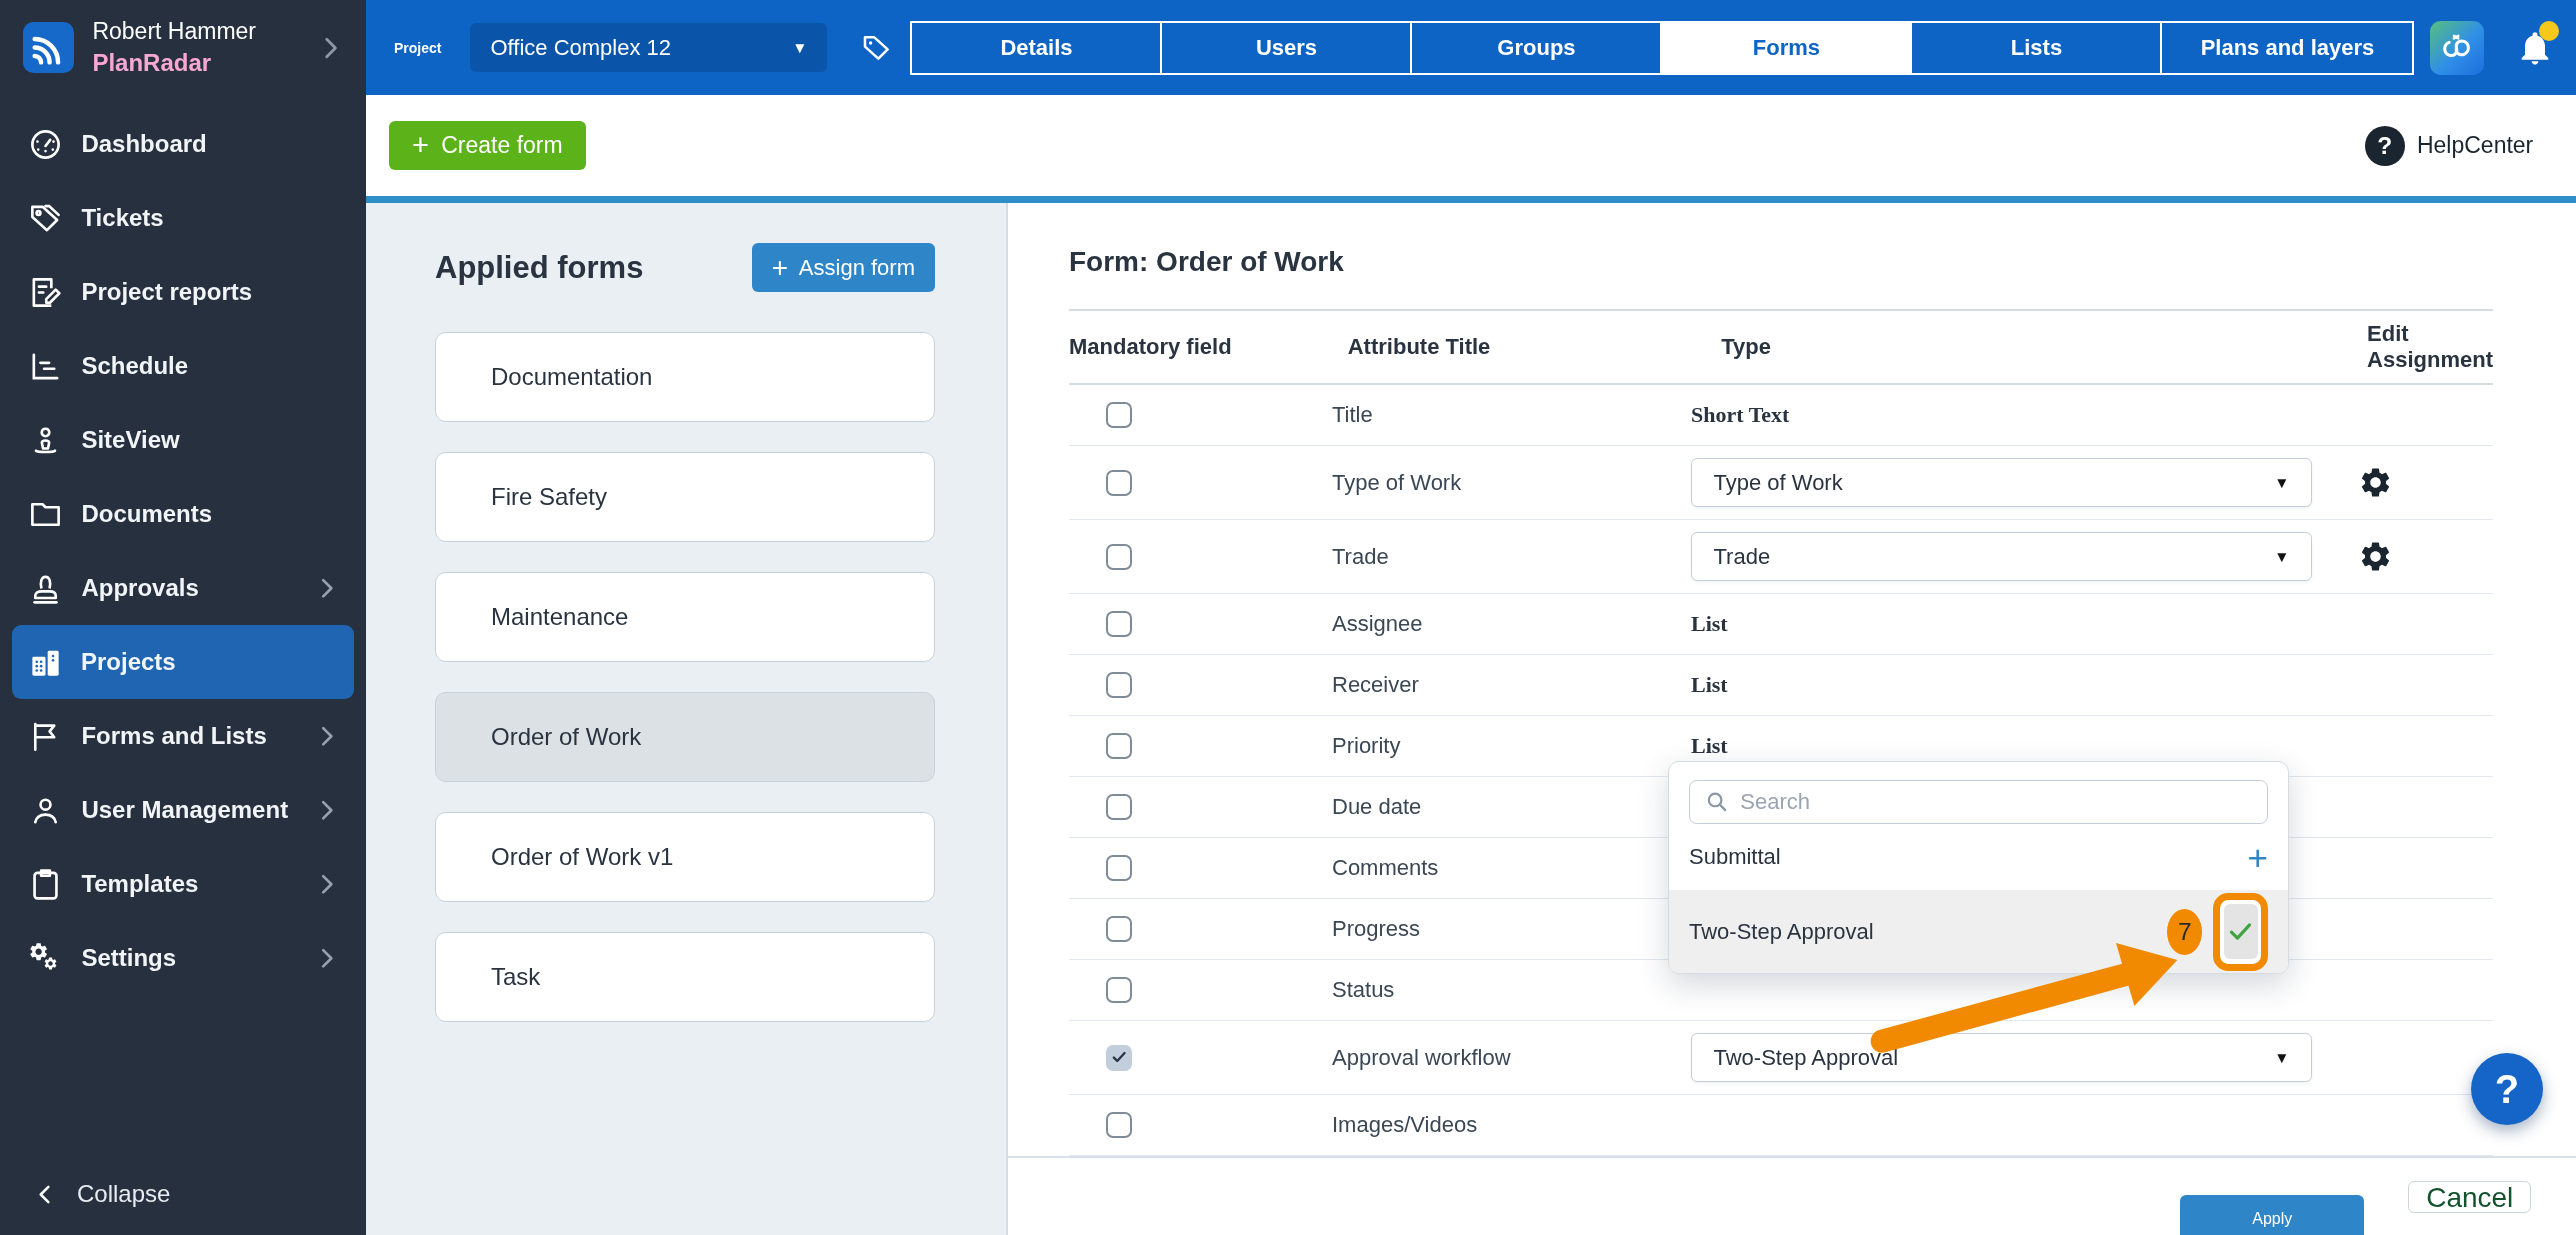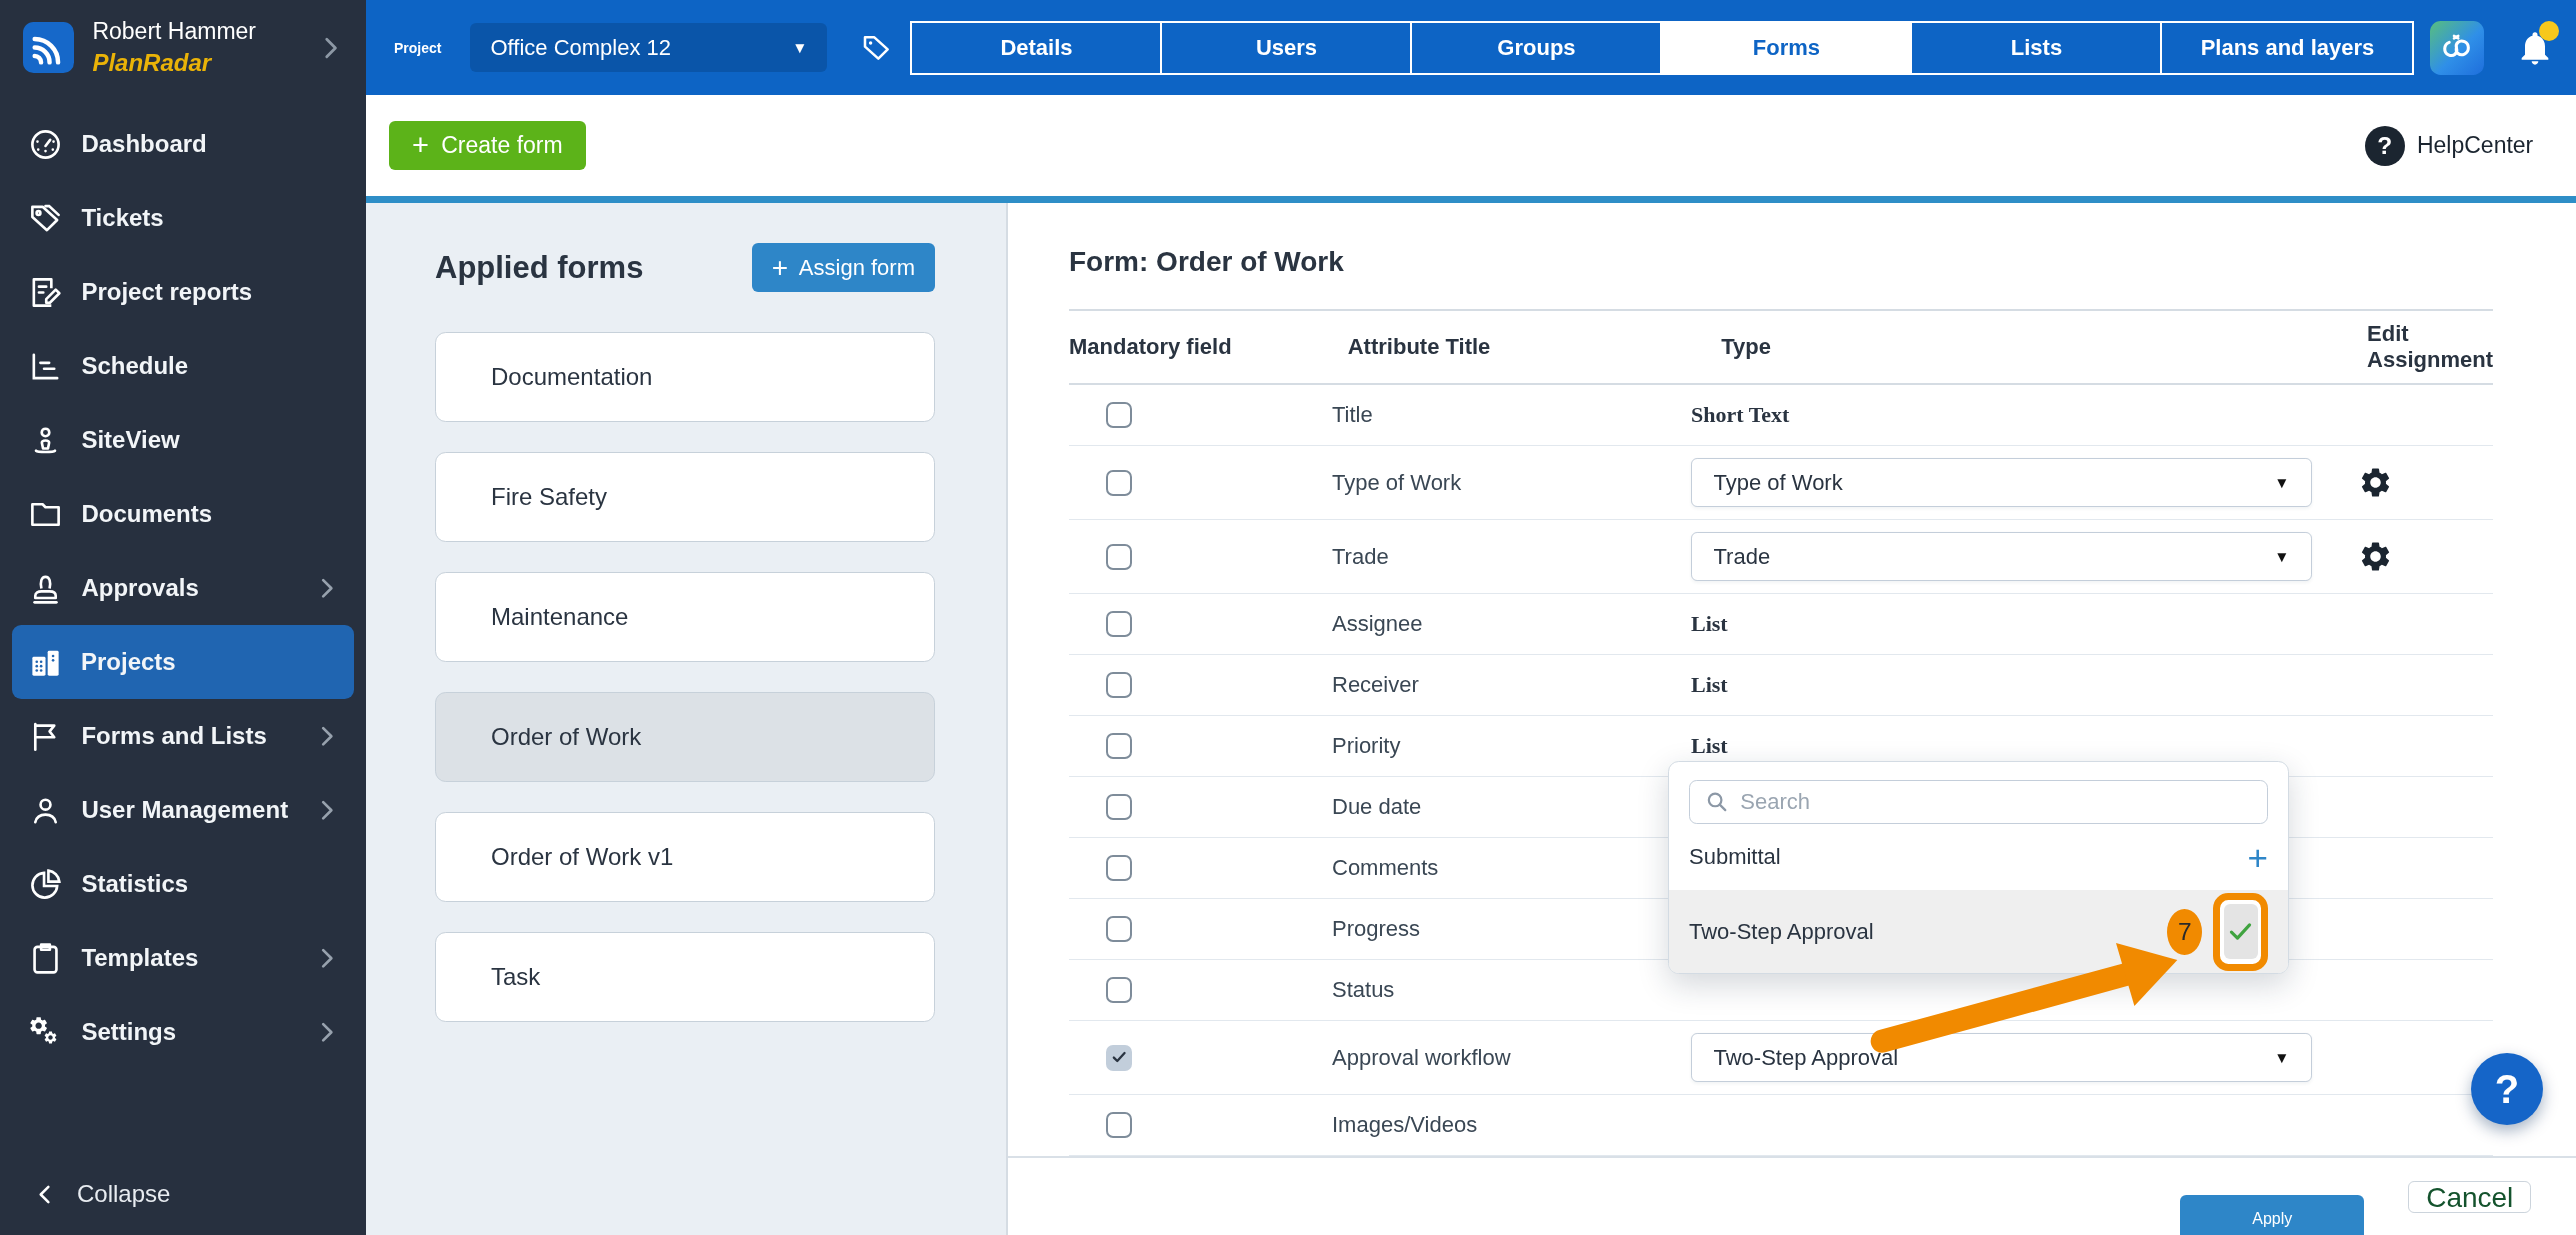--- a/index.html
+++ b/index.html
@@ -6,21 +6,21 @@
   html,body { width:2576px; height:1236px; overflow:hidden; }
   body { font-family:"Liberation Sans", sans-serif; color:#2A3441; background:#fff; }
   .app { position:relative; width:2576px; height:1236px; display:flex; overflow:hidden; background:#fff; }
 
   
   .sidebar { width:366px; min-width:366px; background:#27303F; color:#F2F5F8; display:flex; flex-direction:column; position:relative; }
   .sidebar-header { height:95px; display:flex; align-items:center; padding:14px 23px; gap:18.4px; }
   .logo { width:51px; height:51px; flex:0 0 51px; }
   .acct { display:flex; flex-direction:column; gap:3.1px; }
   .acct-name { font-size:23px; font-weight:400; color:#FFFFFF; }
-  .acct-brand { font-size:24px; font-weight:700; color:#eab308;font-style:italic; }
+  .acct-brand { font-size:24px; font-weight:700; color:#f9a8d4; }
   .sidebar-header .chev-r { margin-left:auto; }
   .nav { padding-top:12.3px; flex:1; }
   .nav-item { height:74px; display:flex; align-items:center; gap:18.4px; padding:0 28px; font-size:24px; font-weight:700; cursor:pointer; }
   .nav-item .nicon { width:35px; height:35px; flex:0 0 35px; }
   .nav-item.active { background:#2065B1; border-radius:9.2px; margin:0 12.3px; padding:0 15.3px; }
   .nav-chev { margin-left:auto; }
   .collapse-row { height:84px; display:flex; align-items:center; gap:20px; padding:0 34px; font-size:24px; font-weight:400; color:#E8ECF1; cursor:pointer; }
 
   
   .right-col { flex:1; display:flex; flex-direction:column; }
@@ -225,27 +225,20 @@
             <circle cx="12" cy="8" r="3.4"></circle>
             <path stroke-linecap="round" d="M5 20c.8-3.6 3.6-5.2 7-5.2s6.2 1.6 7 5.2"></path>
           </svg>
         <span>User Management</span>
         <svg class="nav-chev" width="24.5" height="24.5" viewBox="0 0 24 24" color="#97A1AD">
             <use href="#sym-chev-r"></use>
           </svg>
       </div>
       <div class="nav-item">
         <svg class="nicon" viewBox="0 0 24 24" fill="none" stroke="#fff" stroke-width="1.8">
-            <path d="M11 4a8.5 8.5 0 1 0 9 9h-9V4z"></path>
-            <path d="M14 2.5a8.5 8.5 0 0 1 7.5 7.5H14V2.5z"></path>
-          </svg>
-        <span>Statistics</span>
-      </div>
-      <div class="nav-item">
-        <svg class="nicon" viewBox="0 0 24 24" fill="none" stroke="#fff" stroke-width="1.8">
             <rect x="4.5" y="4" width="15" height="17.5" rx="2"></rect>
             <path stroke-linejoin="round" d="M9 2.5h6V6H9z"></path>
           </svg>
         <span>Templates</span>
         <svg class="nav-chev" width="24.5" height="24.5" viewBox="0 0 24 24" color="#97A1AD">
             <use href="#sym-chev-r"></use>
           </svg>
       </div>
       <div class="nav-item">
         <svg class="nicon" viewBox="0 0 28 28" color="#fff">

